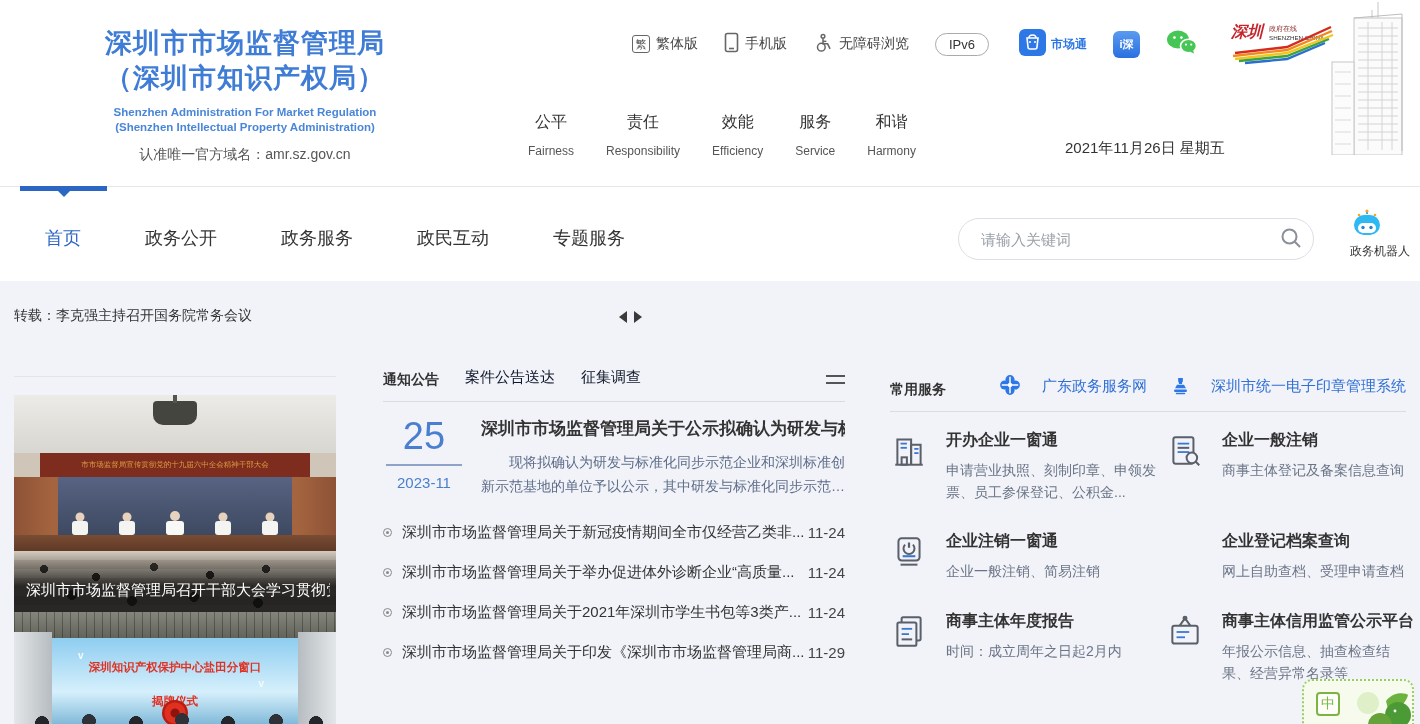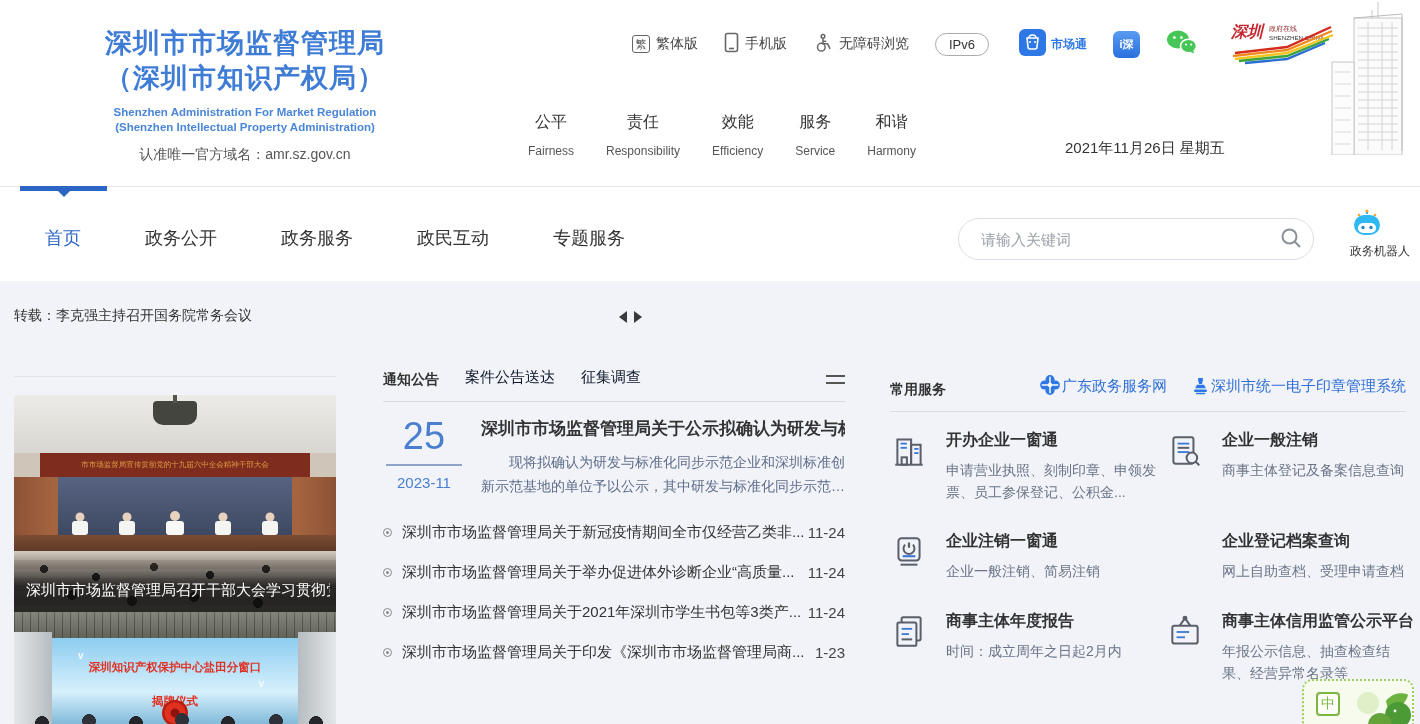--- a/index.html
+++ b/index.html
@@ -119,21 +119,21 @@
   .notice-list { margin-top:14px; }
   .notice-item { display:flex; align-items:center; height:40px; cursor:pointer; }
   .n-bullet { flex:none; width:9px; height:9px; border:1px solid #8a8a8a; border-radius:50%; margin-right:10px; position:relative; }
   .n-bullet::after { content:""; position:absolute; left:2px; top:2px; width:3px; height:3px; border-radius:50%; background:#8a8a8a; }
   .n-title { flex:1; min-width:0; font-size:15px; color:#333; white-space:nowrap; overflow:hidden; padding-right:14px; }
   .n-date { flex:none; font-size:15px; color:#444; }
 
   
   .right-col { position:absolute; left:890px; top:360px; width:516px; }
   .svc-links { margin-left:auto; display:flex; gap:24px; align-self:center; padding-top:6px; }
-  .svc-link { display:flex; align-items:center; gap:1px; font-size:15px; color:#2f6fd6; cursor:pointer; white-space:nowrap; }
+  .svc-link { display:flex; align-items:center; gap:21px; font-size:15px; color:#2f6fd6; cursor:pointer; white-space:nowrap; }
   .svc-grid { margin-top:18px; display:grid; grid-template-columns:276px 240px; row-gap:28px; }
   .svc-item { display:flex; cursor:pointer; }
   .svc-ico { flex:none; width:40px; margin-right:16px; padding-top:2px; }
   .svc-title { font-size:16px; font-weight:700; color:#333; white-space:nowrap; }
   .svc-desc { margin-top:9px; font-size:14px; color:#6b7486; line-height:1.55; }
 
   
   .float-widget { position:absolute; left:1302px; top:679px; width:112px; height:64px; background:#f6fbee; border:2px dotted #9ccc65; border-radius:10px; overflow:hidden; display:flex; align-items:center; cursor:pointer; }
   .fw-char { width:24px; height:24px; border:2px solid #7cb342; border-radius:4px; color:#7cb342; font-size:14px; display:flex; align-items:center; justify-content:center; margin:0 8px 14px 12px; background:#fdfff8; }
   .fw-leaves { flex:1; height:100%; }
@@ -407,21 +407,21 @@
         <span class="n-date">11-24</span>
       </div>
       <div class="notice-item">
         <span class="n-bullet"></span>
         <span class="n-title">深圳市市场监督管理局关于2021年深圳市学生书包等3类产...</span>
         <span class="n-date">11-24</span>
       </div>
       <div class="notice-item">
         <span class="n-bullet"></span>
         <span class="n-title">深圳市市场监督管理局关于印发《深圳市市场监督管理局商...</span>
-        <span class="n-date">1-23</span>
+        <span class="n-date">11-29</span>
       </div>
     </div>
   </div>
 
   <div class="right-col">
     <div class="sec-head">
       <span class="sec-title">常用服务</span>
       <span class="svc-links">
         <span class="svc-link">
           <span><svg width="22" height="22" viewBox="0 0 24 24">

